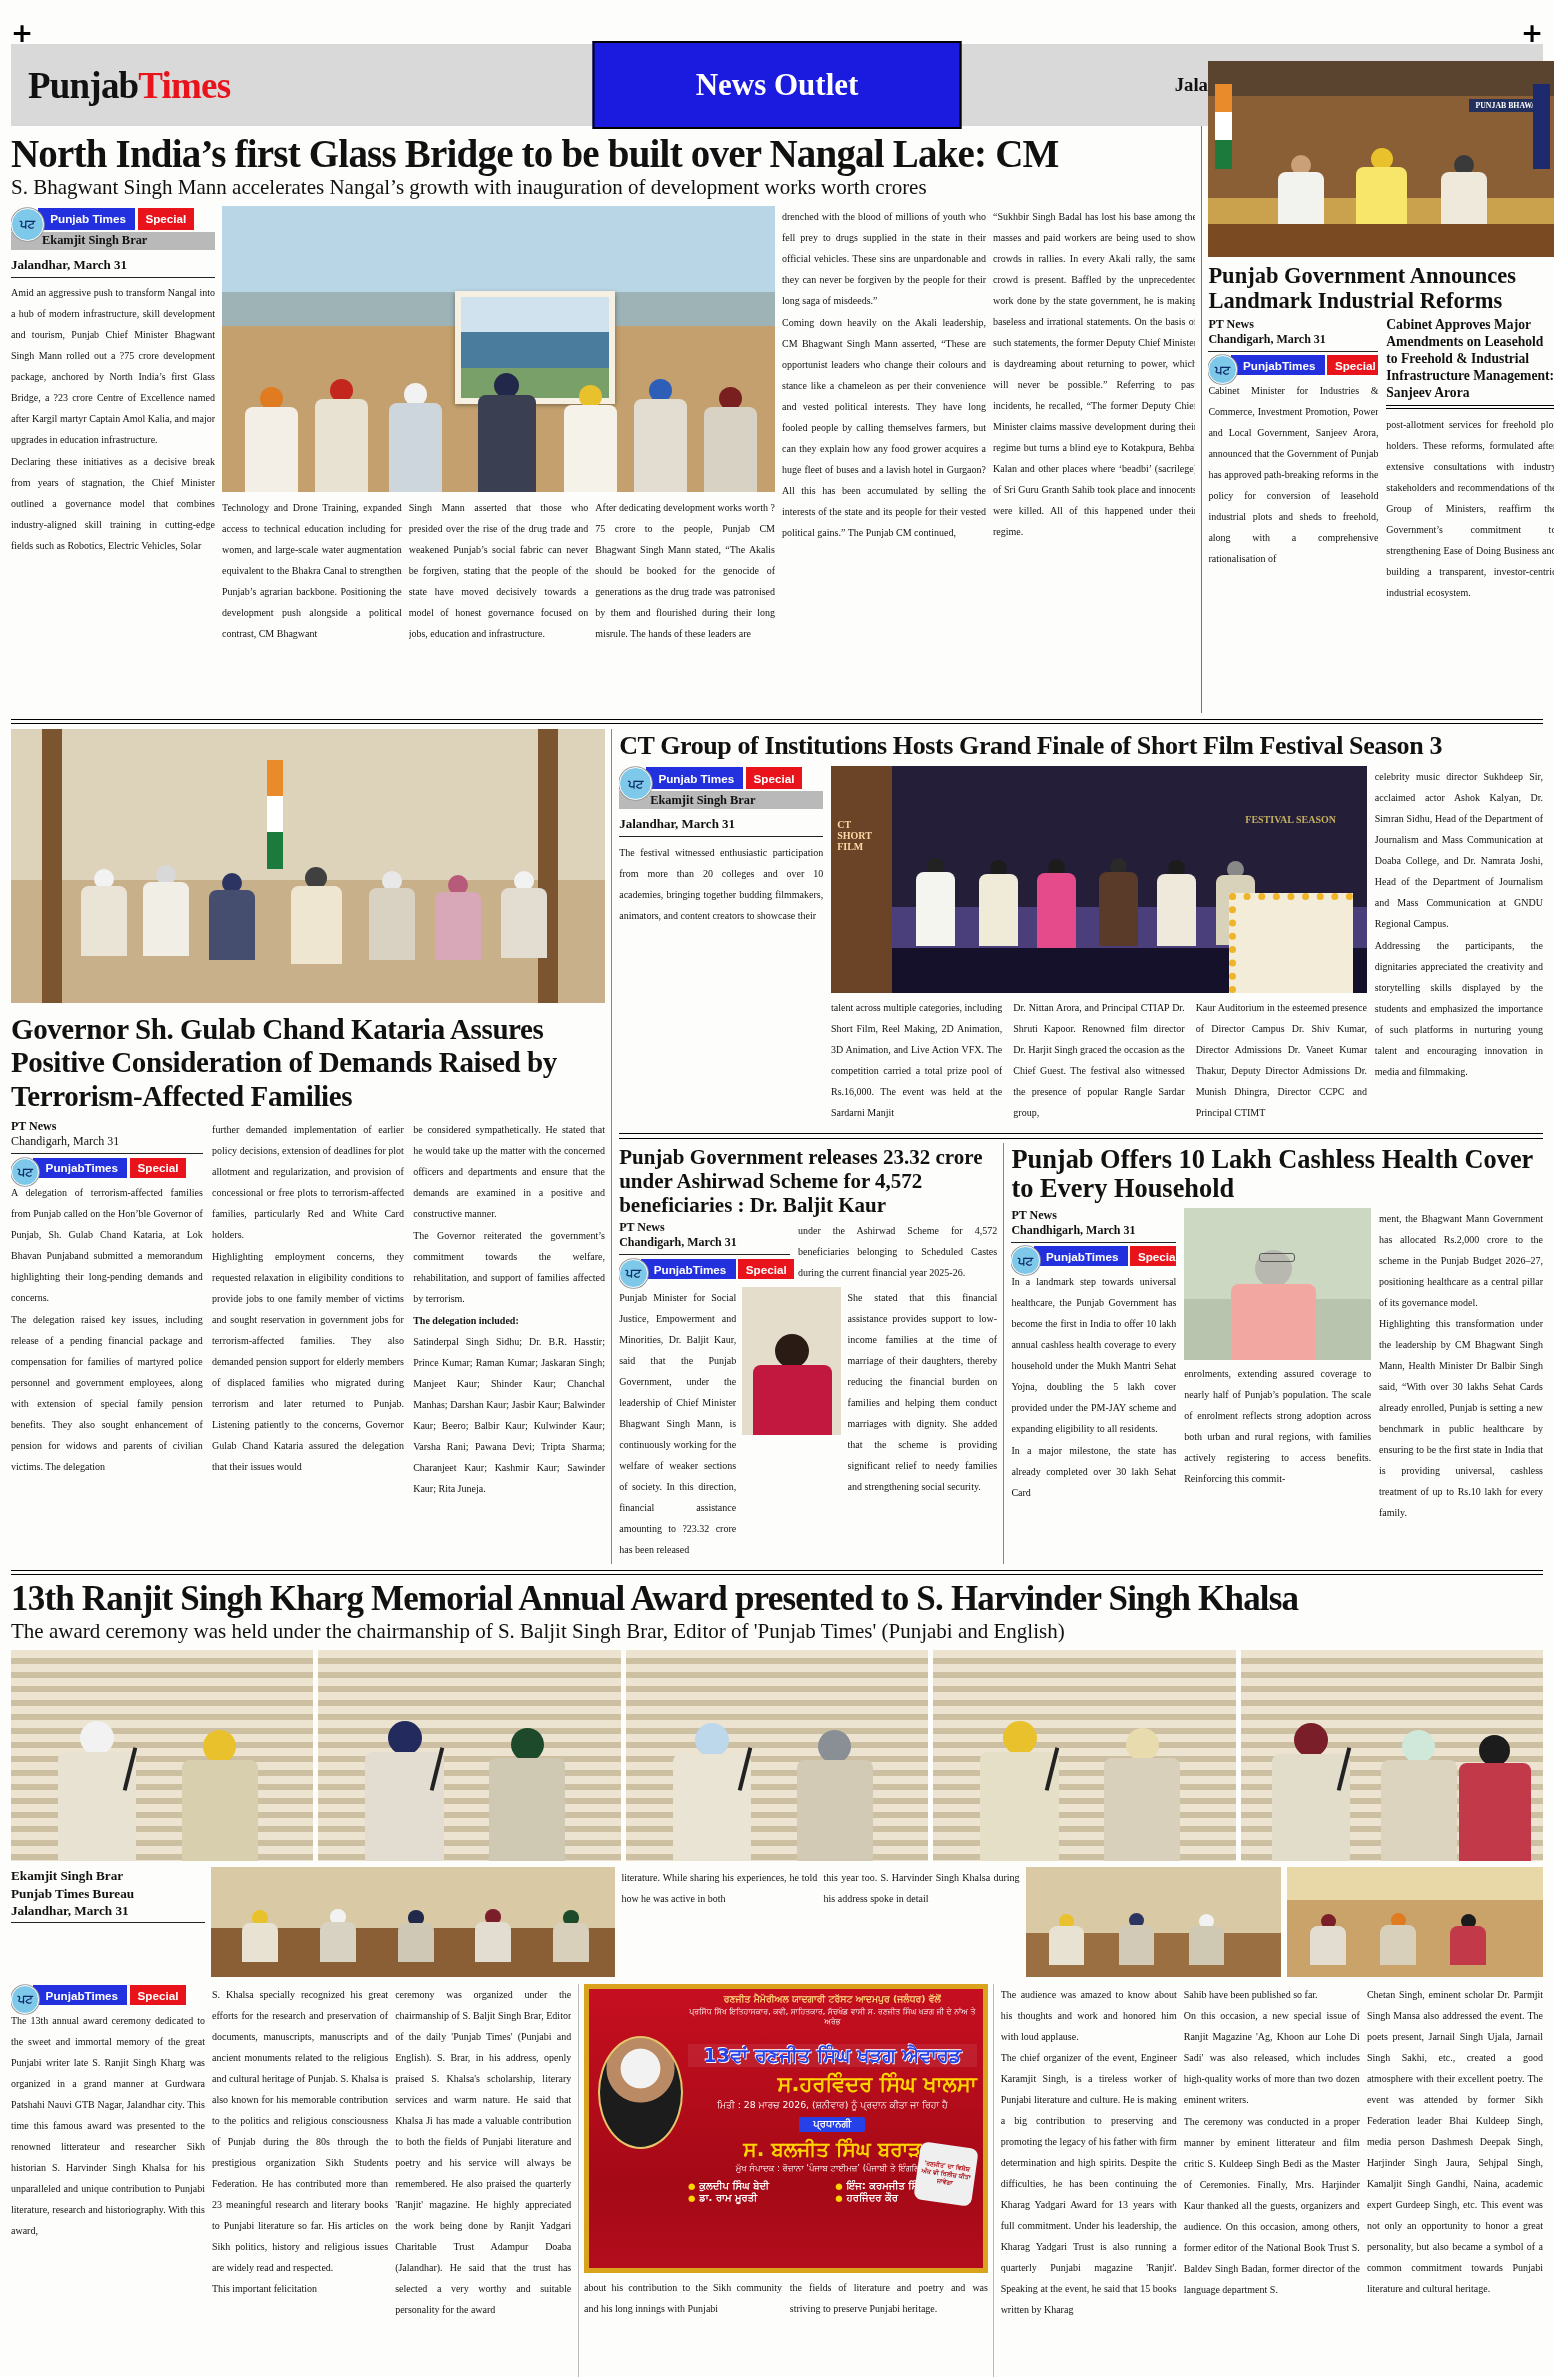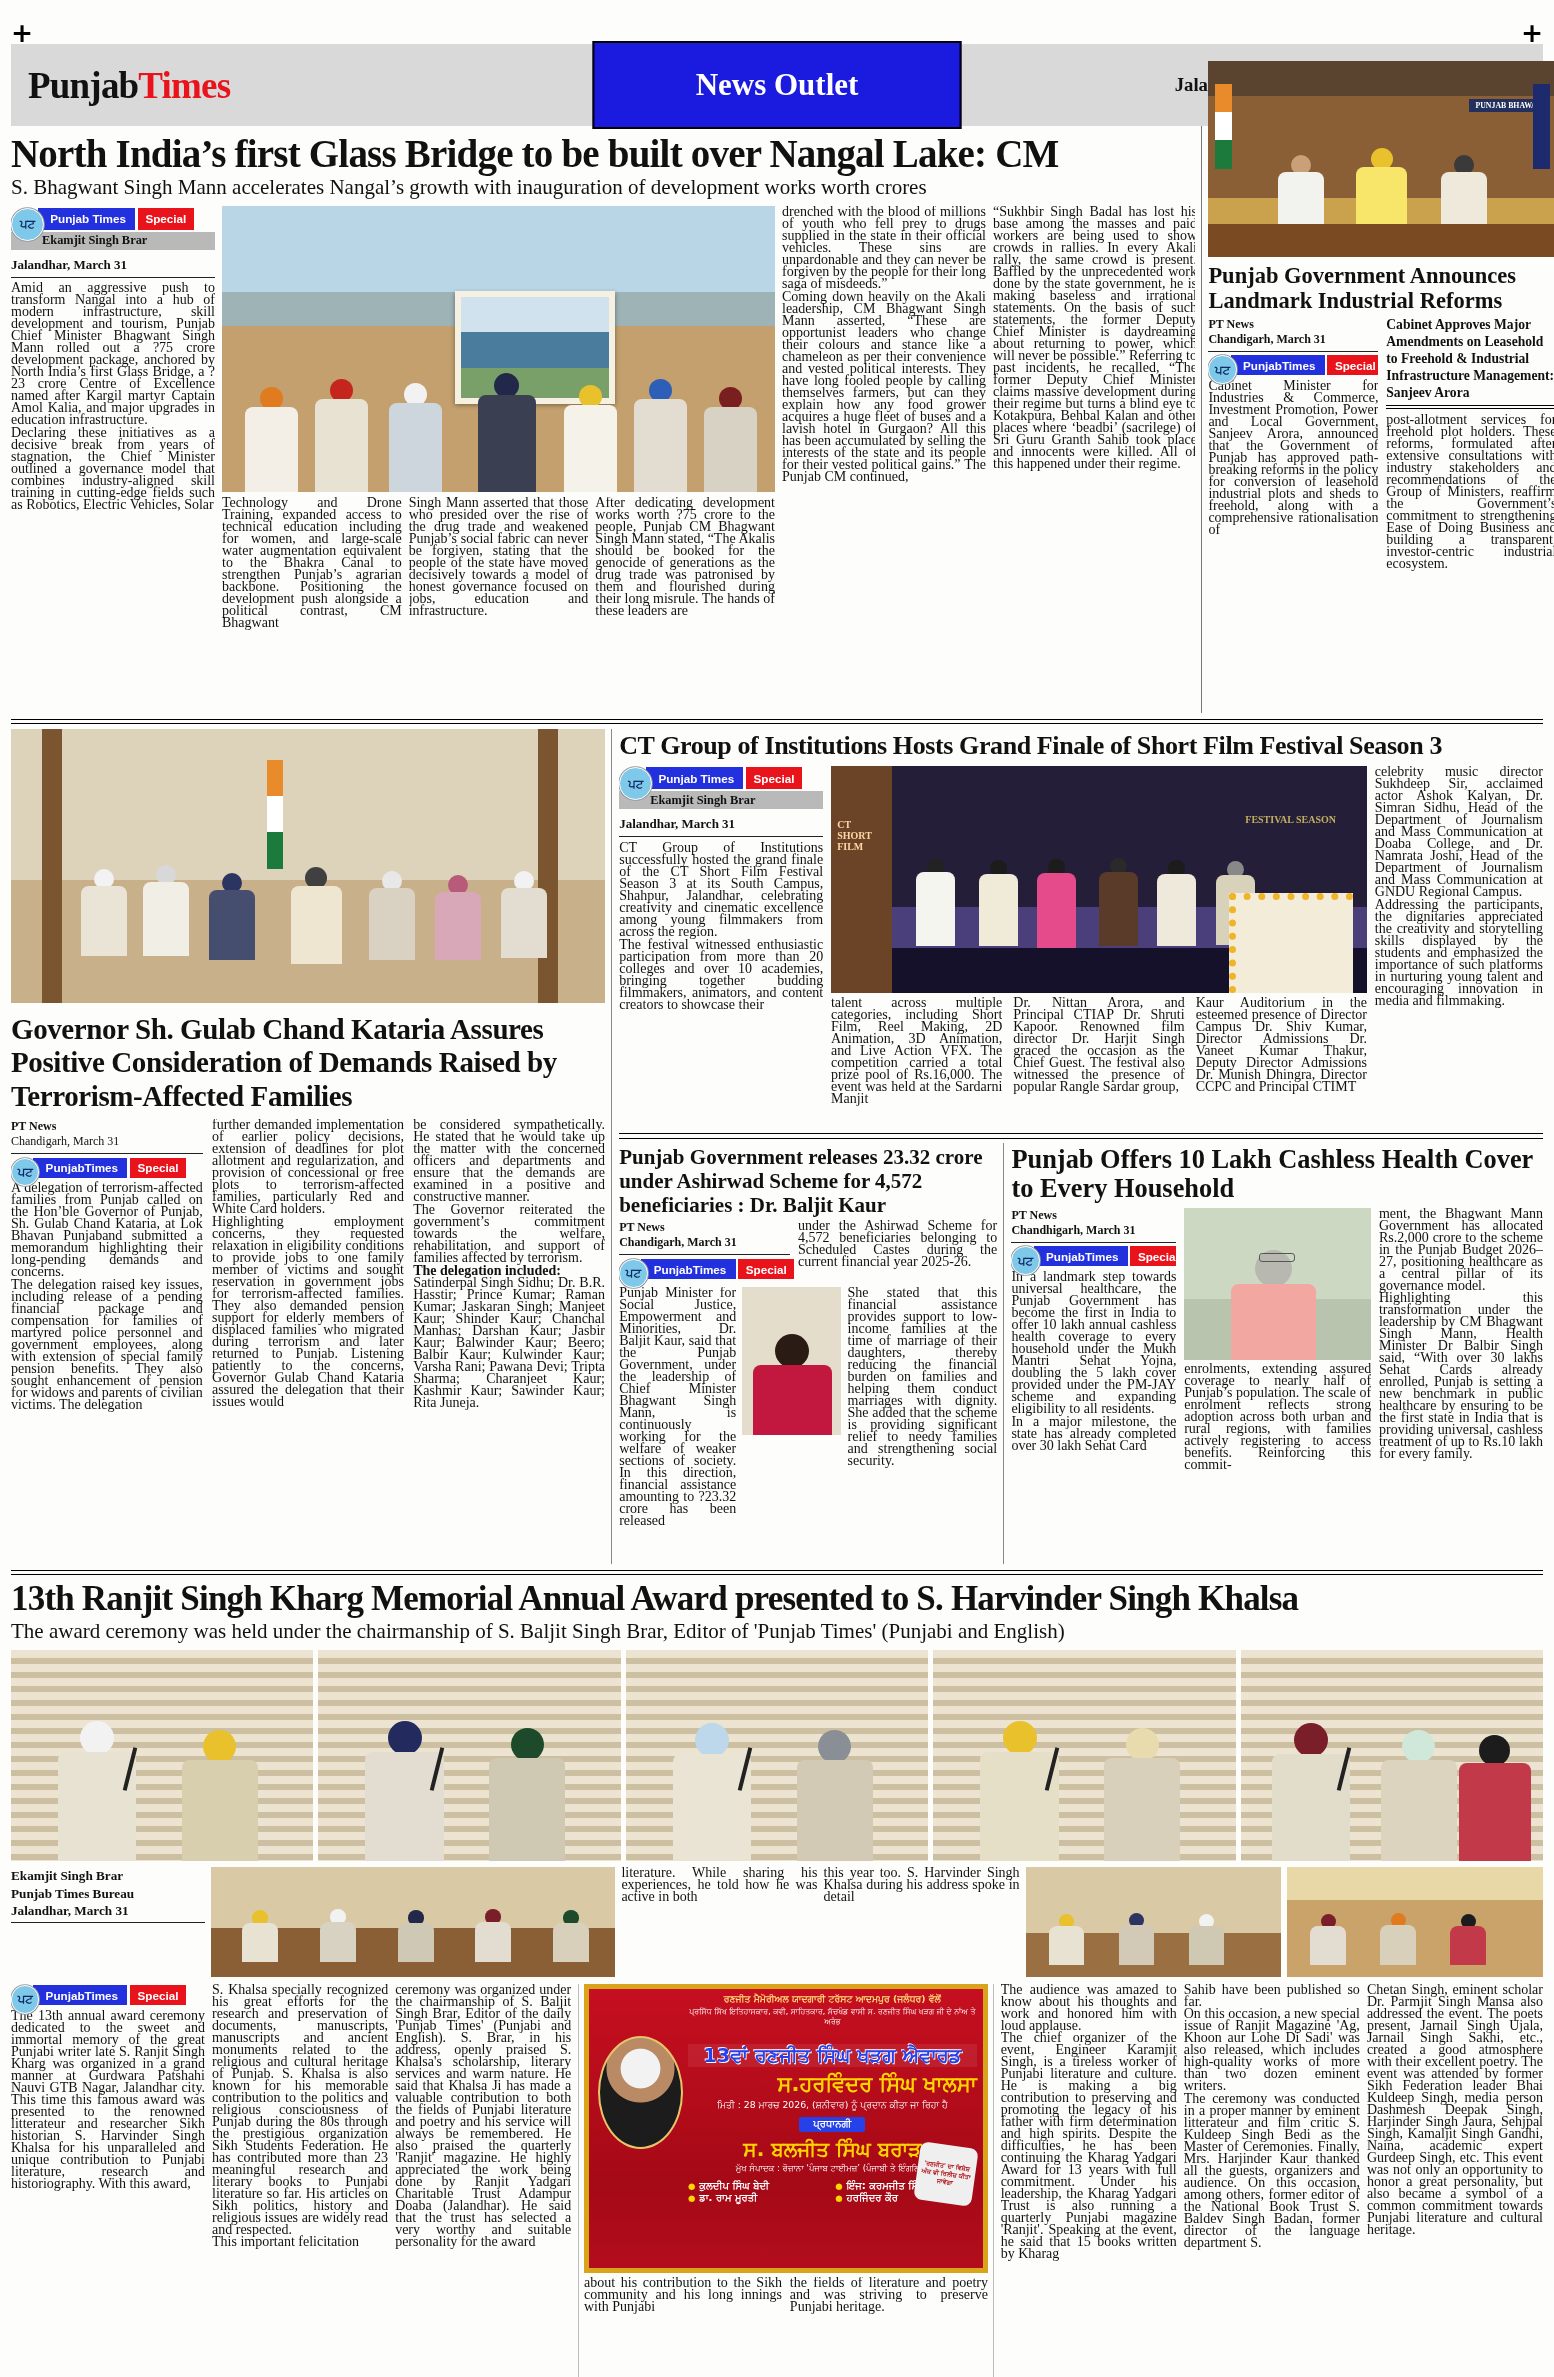--- a/index.html
+++ b/index.html
@@ -14,21 +14,21 @@
   .brand{font-size:37px;font-weight:700;letter-spacing:-0.8px;}
   .brand .red{color:#e8131b;margin-top:8px;}
   .center-box{position:absolute;left:50%;top:-3.1px;transform:translateX(-50%);width:365px;height:84px;
               background:#1b1bdf;border:2.3px solid #000;display:flex;align-items:center;justify-content:center;}
   .center-box span{color:#fff;font-size:31px;font-weight:700;}
   .mh-right{display:flex;align-items:center;gap:11px;}
   .edition{font-size:18.7px;font-weight:700;}
   .pagenum{font-size:36px;font-weight:700;color:#c81016;border-left:1.6px solid #8a8a8a;padding-left:12.4px;line-height:1;}
   h1.top{font-size:39px;line-height:1.02;margin:7.8px 0 1.6px;font-weight:700;letter-spacing:-0.8px;}
   .subhead{font-size:21px;margin:1.6px 0 6.2px;font-weight:400;}
-  .body{font-size:14px;line-height:12px;text-align:justify;}
+  .body{font-size:10px;line-height:21px;text-align:justify;}
   .body p{margin:0 0 0.8px;text-indent:0;}
   .dateline{font-size:13px;font-weight:700;border-bottom:1.6px solid #222;padding:2.3px 0 3.9px;margin-bottom:4.7px;}
   .agency{font-size:12px;font-weight:700;line-height:1.25;}
   .rule{border:0;border-top:1.2px solid #222;margin:3.9px 0;}
   .dbl{border:0;border-top:1px solid #000;border-bottom:1px solid #000;height:3.1px;margin:5.4px 11px;}
 
   
   .badge{position:relative;margin:1.6px 0 4.7px;}
   .badge .row1{display:flex;height:22px;}
   .badge .logo{width:31px;height:31px;border-radius:50%;background:#7ec8ea;border:1.6px solid #fff;
@@ -349,21 +349,20 @@
             <div class="badge">
               <div class="row1">
                   <span class="logo">ਪਟ</span>
                   <span class="bb">Punjab Times</span>
                   <span class="rr">Special</span>
                 </div>
               <div class="row2">Ekamjit Singh Brar</div>
             </div>
             <div class="dateline">Jalandhar, March 31</div>
             <div class="body">
-                <p>CT Group of Institutions successfully hosted the grand finale of the CT Short Film Festival Season 3 at its South Campus, Shahpur, Jalandhar, celebrating creativity and cinematic excellence among young filmmakers from across the region.</p>
                 <p>The festival witnessed enthusiastic participation from more than 20 colleges and over 10 academies, bringing together budding filmmakers, animators, and content creators to showcase their</p>
               </div>
           </div>
           <div class="ct-mid">
             <div class="photo" style="height:227px;background:linear-gradient(#241e38 0 62%,#4a3f7a 62% 80%,#16112a 80% 100%);">
               <div style="position:absolute;left:0;top:0;width:61px;height:100%;background:#6b4326;">
                 <div class="lbl" style="left:6.2px;top:23px;font-size:10px;font-weight:700;width:47px;color:#ffd8a8;">CT SHORT FILM</div>
               </div>
               <div class="lbl" style="right:31px;top:18.7px;color:#e8d26a;font-size:10px;font-weight:700;opacity:.8;">FESTIVAL SEASON</div>
               <div class="psn" style="left:85px;bottom:47px;--t:#222;--s:#f5f5f0;--hw:17px;--bh:74px">

